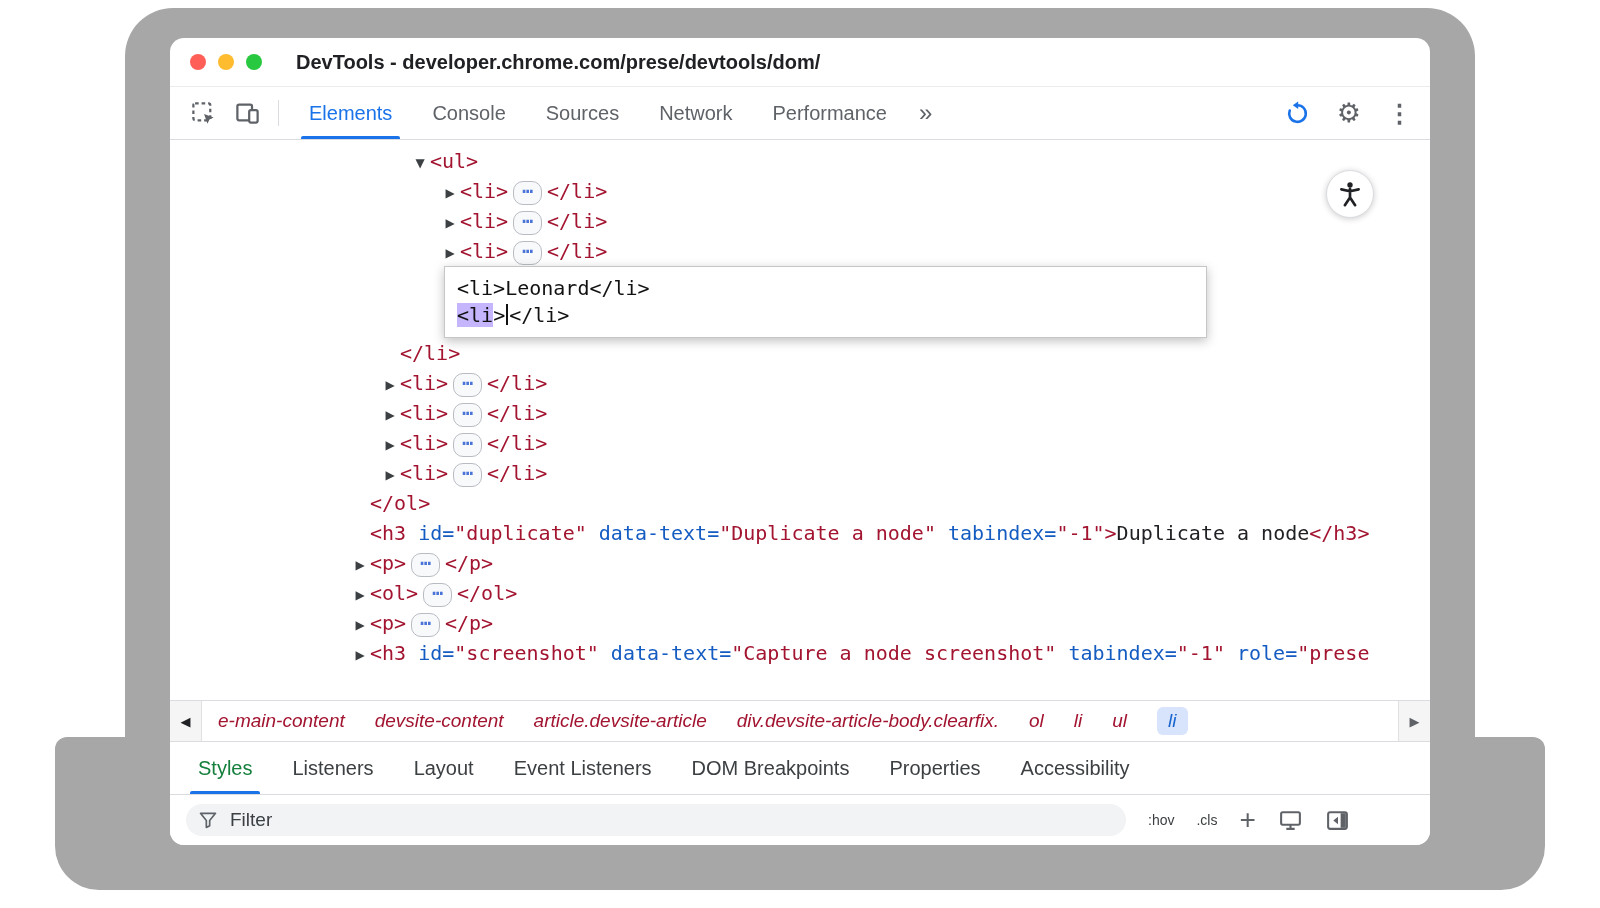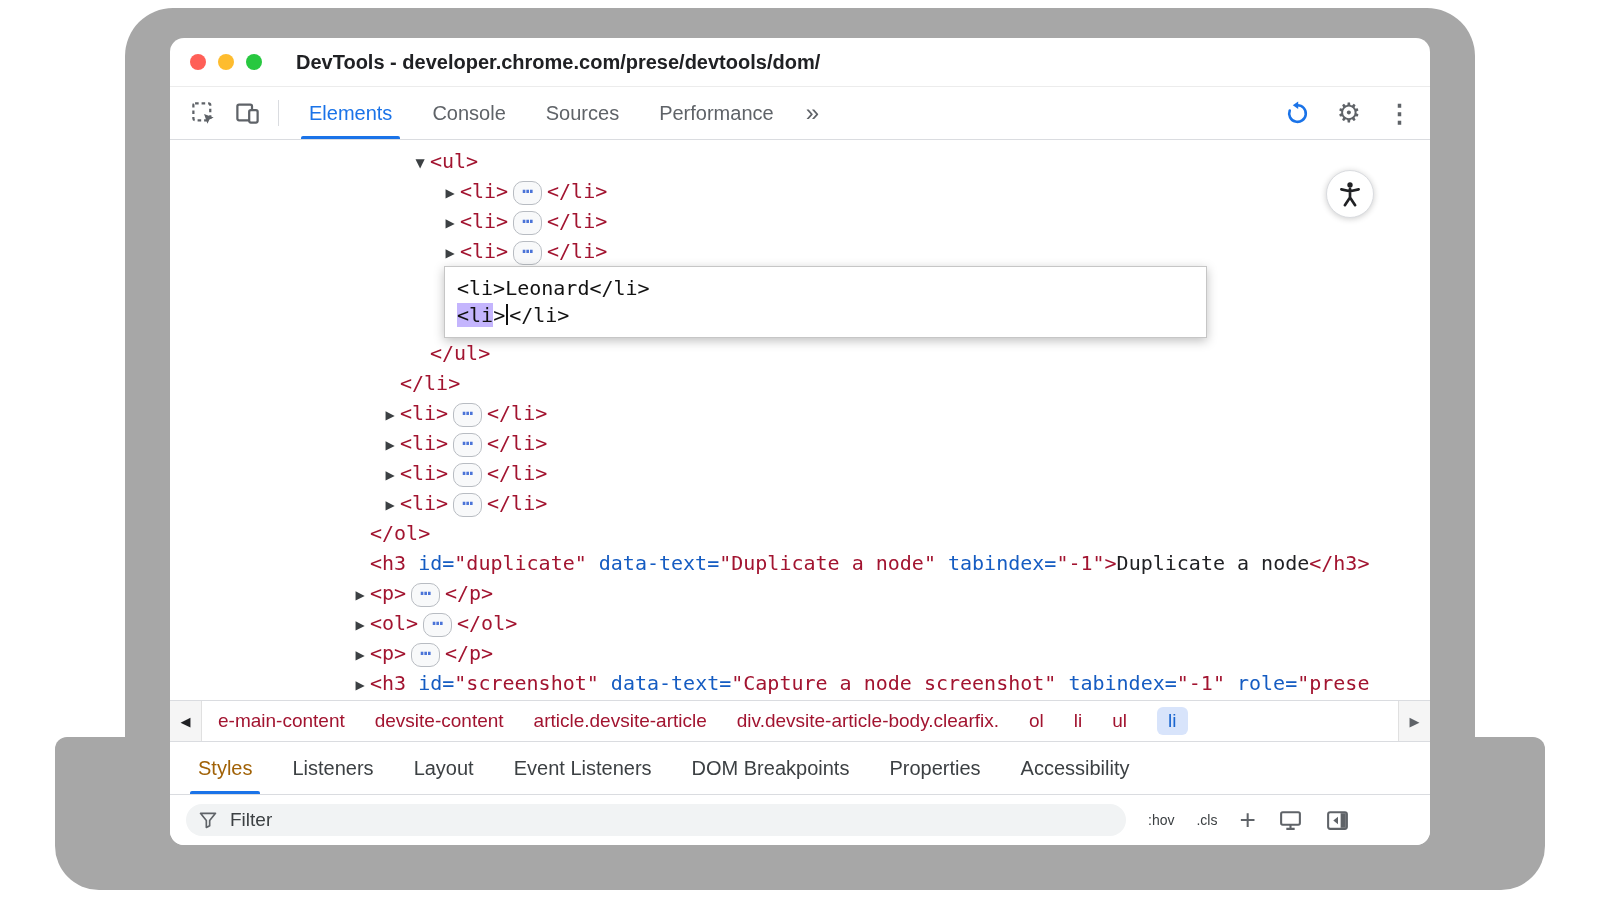--- a/index.html
+++ b/index.html
@@ -65,26 +65,26 @@
   .a11y-fab{position:absolute;top:30px;right:56px;width:46px;height:46px;border-radius:50%;
     background:#fff;border:1px solid #dadce0;box-shadow:0 1px 6px rgba(0,0,0,0.2);
     display:flex;align-items:center;justify-content:center;}
   
   .crumbs{height:40px;flex:0 0 40px;border-top:1px solid #dadce0;display:flex;align-items:stretch;font-size:19px;background:#fff;}
   .crumb-nav{display:flex;align-items:center;justify-content:center;width:32px;background:#f5f5f5;
     border:none;font-size:13px;padding:0;font-family:"DejaVu Sans",sans-serif;}
   .crumb-nav.left{border-right:1px solid #e0e0e0;color:#202124;}
   .crumb-nav.right{border-left:1px solid #e0e0e0;color:#5f6368;}
   .crumb-list{flex:1;display:flex;align-items:center;gap:30px;padding:0 16px;overflow:hidden;}
-  .crumb{white-space:nowrap;color:#a21430;}
+  .crumb{white-space:nowrap;color:#a21430;font-style:italic;}
   .crumb.selected{color:#1a66d0;background:#d8e4fb;border-radius:6px;padding:3px 11px;}
   
   .subtabs{height:52px;flex:0 0 52px;border-top:1px solid #dadce0;display:flex;align-items:stretch;padding:0 8px;}
   .subtab{display:flex;align-items:center;padding:0 20px;font-size:20px;color:#3c4043;position:relative;white-space:nowrap;}
-  .subtab.active{color:#a16207;}
+  .subtab.active{color:#15803d;}
   .subtab.active::after{content:"";position:absolute;left:12px;right:12px;bottom:0;height:3px;background:#1a73e8;border-radius:2px 2px 0 0;}
   
   .filterbar{height:50px;flex:0 0 50px;border-top:1px solid #dadce0;display:flex;align-items:center;padding:0 16px;gap:22px;background:#fff;}
   .filter-pill{width:940px;height:32px;background:#f1f3f4;border-radius:16px;display:flex;align-items:center;padding:3px 12px;gap:10px;box-sizing:border-box;}
   .filter-pill input{border:none;background:transparent;outline:none;font-size:19px;color:#202124;width:100%;font-family:"Liberation Sans",sans-serif;}
   .filter-pill input::placeholder{color:#3c4043;}
   .state-btn{font-size:14px;color:#3c4043;}
   .plus-btn{font-size:28px;color:#5f6368;line-height:1;}
   .fb-icon{display:flex;align-items:center;justify-content:center;}
 </style>
@@ -114,20 +114,21 @@
       <svg viewBox="0 0 24 24" width="27" height="27" fill="none" stroke="#5f6368" stroke-width="2">
         <rect x="3" y="4" width="13" height="14" rx="1.5"></rect>
         <rect x="13.5" y="9" width="7.5" height="11" rx="1.5" fill="#ffffff"></rect>
       </svg>
     </span>
     <span class="vdiv"></span>
     <div class="tabs">
       <div class="tab active">Elements</div>
       <div class="tab">Console</div>
       <div class="tab">Sources</div>
+      <div class="tab">Network</div>
       <div class="tab">Performance</div>
       <div class="more-tabs">»</div>
     </div>
     <div class="toolbar-right">
       <span class="fb-icon">
         <svg viewBox="0 0 24 24" width="27" height="27">
           <path d="M12 4.6 a7.4 7.4 0 1 1 -6.9 4.7" fill="none" stroke="#1a73e8" stroke-width="2.3" stroke-linecap="round"></path>
           <path d="M12.6 1.4 L12.6 8 L7.8 4.7 Z" fill="#1a73e8"></path>
         </svg>
       </span>
@@ -136,21 +137,20 @@
     </div>
   </div>
 
   <div class="dom-tree">
     <div id="dom-rows">
         <div class="code-row" style="padding-left: 240px;"><span class="tk-arrow-open">▼</span><span class="tk-tag">&lt;ul&gt;</span></div>
         <div class="code-row" style="padding-left: 270px;"><span class="tk-arrow">▶</span><span class="tk-tag">&lt;li&gt;</span><span class="tk-dots">…</span><span class="tk-tag">&lt;/li&gt;</span></div>
         <div class="code-row" style="padding-left: 270px;"><span class="tk-arrow">▶</span><span class="tk-tag">&lt;li&gt;</span><span class="tk-dots">…</span><span class="tk-tag">&lt;/li&gt;</span></div>
         <div class="code-row" style="padding-left: 270px;"><span class="tk-arrow">▶</span><span class="tk-tag">&lt;li&gt;</span><span class="tk-dots">…</span><span class="tk-tag">&lt;/li&gt;</span></div>
         <div class="code-row has-edit" style="padding-left: 270px;"><span class="tk-arrow">▶</span><span class="edit-box"><div class="eb-line">&lt;li&gt;Leonard&lt;/li&gt;</div><div class="eb-line"><span class="eb-sel">&lt;li</span><span>&gt;</span><span class="caret"></span><span>&lt;/li&gt;</span></div></span></div>
-        <div class="code-row" style="padding-left: 240px;"><span class="tk-spacer"></span><span class="tk-tag">&lt;/ul&gt;</span></div>
         <div class="code-row" style="padding-left: 210px;"><span class="tk-spacer"></span><span class="tk-tag">&lt;/li&gt;</span></div>
         <div class="code-row" style="padding-left: 210px;"><span class="tk-arrow">▶</span><span class="tk-tag">&lt;li&gt;</span><span class="tk-dots">…</span><span class="tk-tag">&lt;/li&gt;</span></div>
         <div class="code-row" style="padding-left: 210px;"><span class="tk-arrow">▶</span><span class="tk-tag">&lt;li&gt;</span><span class="tk-dots">…</span><span class="tk-tag">&lt;/li&gt;</span></div>
         <div class="code-row" style="padding-left: 210px;"><span class="tk-arrow">▶</span><span class="tk-tag">&lt;li&gt;</span><span class="tk-dots">…</span><span class="tk-tag">&lt;/li&gt;</span></div>
         <div class="code-row" style="padding-left: 210px;"><span class="tk-arrow">▶</span><span class="tk-tag">&lt;li&gt;</span><span class="tk-dots">…</span><span class="tk-tag">&lt;/li&gt;</span></div>
         <div class="code-row" style="padding-left: 180px;"><span class="tk-spacer"></span><span class="tk-tag">&lt;/ol&gt;</span></div>
         <div class="code-row" style="padding-left: 180px;"><span class="tk-spacer"></span><span class="tk-tag">&lt;h3</span><span class="tk-attr"> id=</span><span class="tk-val">"duplicate"</span><span class="tk-attr"> data-text=</span><span class="tk-val">"Duplicate a node"</span><span class="tk-attr"> tabindex=</span><span class="tk-val">"-1"</span><span class="tk-tag">&gt;</span><span class="tk-text">Duplicate a node</span><span class="tk-tag">&lt;/h3&gt;</span></div>
         <div class="code-row" style="padding-left: 180px;"><span class="tk-arrow">▶</span><span class="tk-tag">&lt;p&gt;</span><span class="tk-dots">…</span><span class="tk-tag">&lt;/p&gt;</span></div>
         <div class="code-row" style="padding-left: 180px;"><span class="tk-arrow">▶</span><span class="tk-tag">&lt;ol&gt;</span><span class="tk-dots">…</span><span class="tk-tag">&lt;/ol&gt;</span></div>
         <div class="code-row" style="padding-left: 180px;"><span class="tk-arrow">▶</span><span class="tk-tag">&lt;p&gt;</span><span class="tk-dots">…</span><span class="tk-tag">&lt;/p&gt;</span></div>

